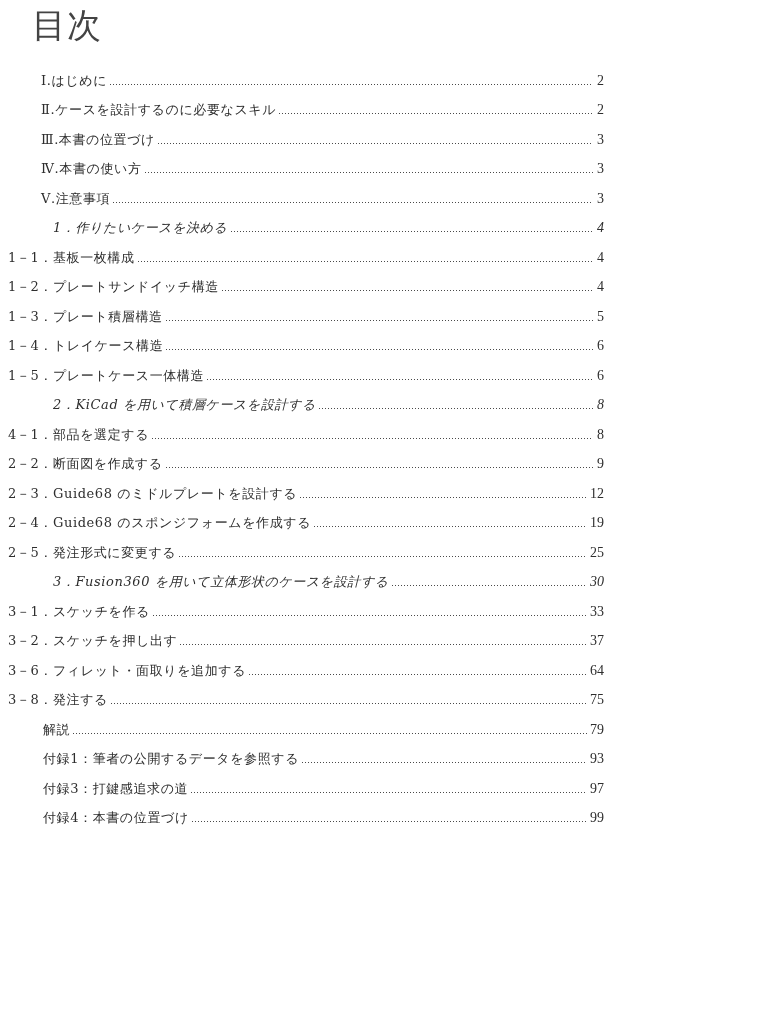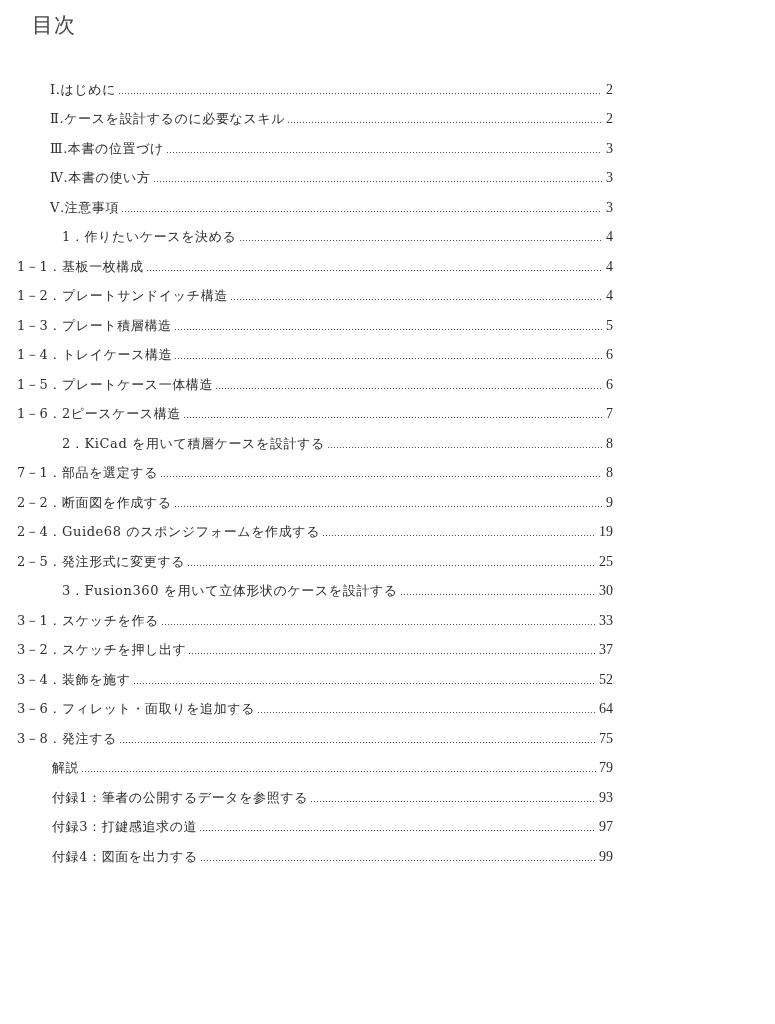--- a/index.html
+++ b/index.html
@@ -13,49 +13,49 @@
     position: relative;
     overflow: hidden;
     font-family: "DejaVu Serif", "Liberation Serif", serif;
     color: #2e2e2e;
   }
   .title {
     position: absolute;
     left: 32px;
     top: 6px;
     font-family: "DejaVu Sans", "Liberation Sans", sans-serif;
-    font-size: 21px;
+    font-size: 34px;
     font-weight: normal;
     color: #444444;
     letter-spacing: 1px;
     margin: 0;
     line-height: 38px;
   }
   .toc {
     position: absolute;
     left: 0;
     top: 58px;
     width: 625px;
-    margin: 17px;
+    margin: 8px;
     padding: 0;
     list-style: none;
   }
   .toc-row {
     position: relative;
     height: 29.5px;
     display: flex;
     align-items: center;
     box-sizing: border-box;
     padding-right: 29px;
     font-size: 13px;
     line-height: 16px;
     cursor: pointer;
   }
   .toc-row.lvl0 { padding-left: 33px; }
-  .toc-row.lvl1 { padding-left: 45px; }
+  .toc-row.lvl1 { padding-left: 45px; font-style: italic; }
   .toc-row.lvl2 { }
   .toc-row.appendix { padding-left: 35px; align-items: center; }
   .toc-label {
     white-space: nowrap;
     flex: 0 0 auto;
     letter-spacing: 0.6px;
   }
   .toc-leader {
     flex: 1 1 auto;
     height: 10px;
@@ -128,39 +128,39 @@
     <li class="toc-row lvl2">
     <span class="toc-label">1－4．トレイケース構造</span>
     <span class="toc-leader"></span>
     <span class="toc-page">6</span>
   </li>
     <li class="toc-row lvl2">
     <span class="toc-label">1－5．プレートケース一体構造</span>
     <span class="toc-leader"></span>
     <span class="toc-page">6</span>
   </li>
-    <li class="toc-row lvl2">
-    <span class="toc-label">1－6．2ピースケース構造</span>
-    <span class="toc-leader"></span>
-    <span class="toc-page">7</span>
-  </li>
     <li class="toc-row lvl1">
     <span class="toc-label">2．KiCad を用いて積層ケースを設計する</span>
     <span class="toc-leader"></span>
     <span class="toc-page">8</span>
   </li>
     <li class="toc-row lvl2">
-    <span class="toc-label">7－1．部品を選定する</span>
+    <span class="toc-label">4－1．部品を選定する</span>
     <span class="toc-leader"></span>
     <span class="toc-page">8</span>
   </li>
     <li class="toc-row lvl2">
     <span class="toc-label">2－2．断面図を作成する</span>
     <span class="toc-leader"></span>
     <span class="toc-page">9</span>
+  </li>
+    <li class="toc-row lvl2">
+    <span class="toc-label">2－3．Guide68 のミドルプレートを設計する</span>
+    <span class="toc-leader"></span>
+    <span class="toc-page">12</span>
   </li>
     <li class="toc-row lvl2">
     <span class="toc-label">2－4．Guide68 のスポンジフォームを作成する</span>
     <span class="toc-leader"></span>
     <span class="toc-page">19</span>
   </li>
     <li class="toc-row lvl2">
     <span class="toc-label">2－5．発注形式に変更する</span>
     <span class="toc-leader"></span>
     <span class="toc-page">25</span>
@@ -174,25 +174,20 @@
     <span class="toc-label">3－1．スケッチを作る</span>
     <span class="toc-leader"></span>
     <span class="toc-page">33</span>
   </li>
     <li class="toc-row lvl2">
     <span class="toc-label">3－2．スケッチを押し出す</span>
     <span class="toc-leader"></span>
     <span class="toc-page">37</span>
   </li>
     <li class="toc-row lvl2">
-    <span class="toc-label">3－4．装飾を施す</span>
-    <span class="toc-leader"></span>
-    <span class="toc-page">52</span>
-  </li>
-    <li class="toc-row lvl2">
     <span class="toc-label">3－6．フィレット・面取りを追加する</span>
     <span class="toc-leader"></span>
     <span class="toc-page">64</span>
   </li>
     <li class="toc-row lvl2">
     <span class="toc-label">3－8．発注する</span>
     <span class="toc-leader"></span>
     <span class="toc-page">75</span>
   </li>
     <li class="toc-row appendix">
@@ -204,17 +199,17 @@
     <span class="toc-label">付録1：筆者の公開するデータを参照する</span>
     <span class="toc-leader"></span>
     <span class="toc-page">93</span>
   </li>
     <li class="toc-row appendix">
     <span class="toc-label">付録3：打鍵感追求の道</span>
     <span class="toc-leader"></span>
     <span class="toc-page">97</span>
   </li>
     <li class="toc-row appendix">
-    <span class="toc-label">付録4：図面を出力する</span>
+    <span class="toc-label">付録4：本書の位置づけ</span>
     <span class="toc-leader"></span>
     <span class="toc-page">99</span>
   </li>
   </ul>
 
 </body></html>

